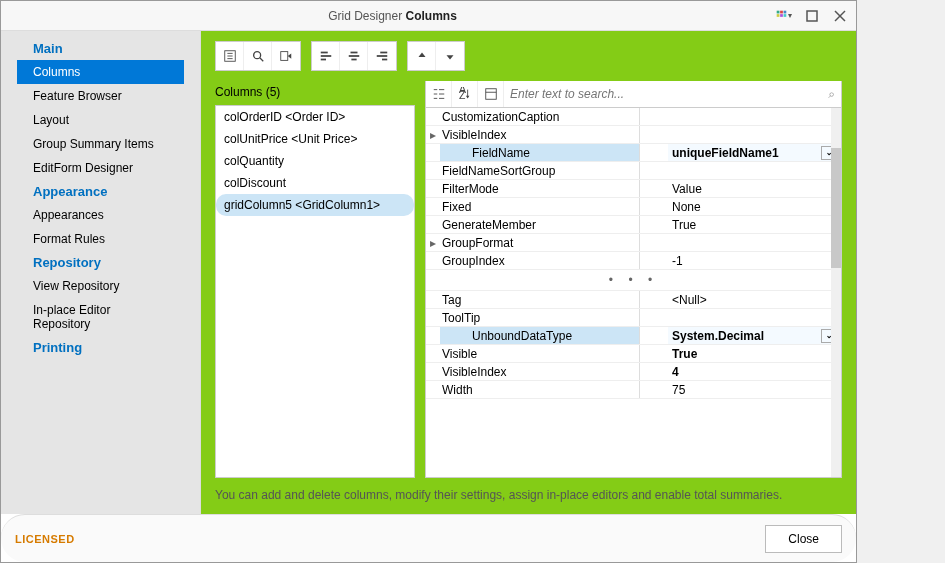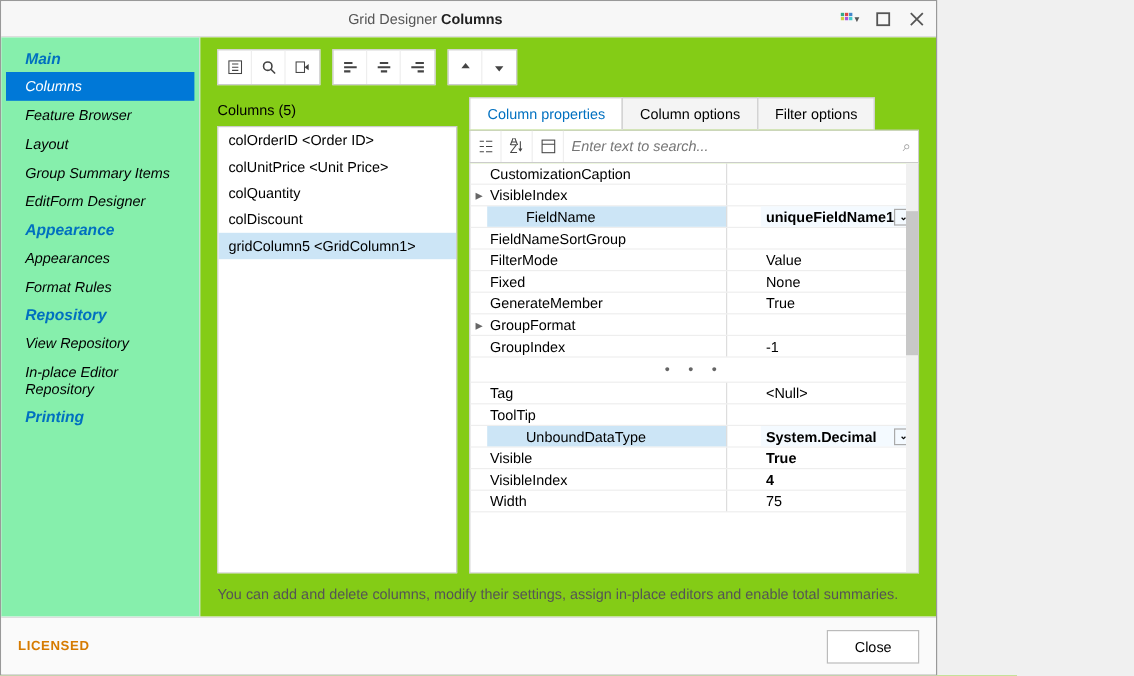--- a/index.html
+++ b/index.html
@@ -1,59 +1,59 @@
 <!DOCTYPE html>
 <html><head>
 <meta charset="utf-8">
 <style>
 * { box-sizing: border-box; margin: 0; padding: 0; font-family: "Segoe UI", Tahoma, sans-serif; font-size: 12px; }
 body { background: #f0f0f0; width: 945px; height: 563px; overflow: hidden; }
-.window { width: 781px; height: 563px; background: #fff; border: 1px solid #999; display: flex; flex-direction: column; }
+.window { width: 857px; height: 563px; background: #fff; border: 1px solid #999; display: flex; flex-direction: column; }
 .titlebar { height: 30px; display: flex; align-items: center; border-bottom: 1px solid #ddd; padding: 0 8px; background: #f7f7f7; }
 .titlebar-title { flex: 1; text-align: center; color: #555; }
 .titlebar-title b { color: #222; font-weight: 600; }
 .titlebar-controls { display: flex; gap: 12px; align-items: center; }
 .tb-icon { width: 16px; height: 16px; display: inline-flex; align-items: center; justify-content: center; color: #555; cursor: pointer; }
 .main { flex: 1; display: flex; overflow: hidden; }
-.sidebar { width: 200px; border-right: 1px solid #ddd; padding: 6px 4px; overflow-y: auto; background: #86efac; font-style: italic; }
+.sidebar { width: 200px; border-right: 1px solid #ddd; padding: 6px 16px; overflow-y: auto; background: #e5e5e5; }
 .sidebar-header { color: #0070c0; font-weight: 600; padding: 4px 16px; font-size: 13px; }
 .sidebar-item { padding: 5px 16px; cursor: pointer; }
 .sidebar-item.selected { background: #0078d7; color: #fff; }
 .content { flex: 1; display: flex; flex-direction: column; padding: 10px 14px 12px 14px; background: #84cc16; }
 .toolbar-row { display: flex; gap: 10px; margin-bottom: 10px; }
 .tool-group { display: flex; border: 1px solid #ccc; background: #fff; }
 .tool-btn { width: 28px; height: 28px; display: flex; align-items: center; justify-content: center; border-right: 1px solid #eee; cursor: pointer; }
 .tool-btn:last-child { border-right: none; }
 .tool-btn svg { width: 14px; height: 14px; }
 .panels { flex: 1; display: flex; gap: 10px; overflow: hidden; }
 .col-list-panel { width: 200px; display: flex; flex-direction: column; }
 .col-list-header { padding: 4px 0 6px 0; }
 .col-list { flex: 1; border: 1px solid #ccc; background: #fff; overflow-y: auto; }
 .col-item { padding: 4px 8px; cursor: pointer; }
-.col-item.selected { background: #cce5f6; }
+.col-item.selected { background: #cce5f6; border-radius: 10px; }
 .prop-panel { flex: 1; display: flex; flex-direction: column; }
 .tabs { display: flex; border-bottom: 1px solid #ccc; }
 .tab { padding: 6px 14px; border: 1px solid #ccc; border-bottom: none; margin-right: -1px; background: #f4f4f4; cursor: pointer; }
 .tab.active { background: #fff; color: #0070c0; }
 .prop-toolbar { display: flex; border: 1px solid #ccc; border-top: none; background: #fff; }
 .prop-tb-btn { width: 26px; height: 26px; display: flex; align-items: center; justify-content: center; border-right: 1px solid #eee; cursor: pointer; }
 .prop-search { flex: 1; display: flex; align-items: center; padding: 0 6px; }
 .prop-search input { flex: 1; border: none; outline: none; color: #888; font-style: italic; }
 .prop-grid-wrap { flex: 1; border: 1px solid #ccc; border-top: none; background: #fff; overflow-y: auto; position: relative; }
 .prop-row { display: flex; border-bottom: 1px solid #eee; height: 18px; align-items: stretch; }
 .prop-expand { width: 14px; display: flex; align-items: center; justify-content: center; color: #666; }
 .prop-name { width: 200px; padding: 1px 4px 1px 2px; border-right: 1px solid #ddd; display: flex; align-items: center; }
 .prop-val { flex: 1; padding: 1px 4px; display: flex; align-items: center; margin-left: 28px; }
 .prop-row.sel .prop-name { background: #cce5f6; padding-left: 32px; }
 .prop-row.sel .prop-val { background: #f4faff; }
 .prop-val.bold { font-weight: 600; }
 .dd-btn { width: 16px; height: 14px; border: 1px solid #aaa; display: flex; align-items: center; justify-content: center; margin-left: auto; cursor: pointer; font-size: 8px; }
 .dots-row { text-align: center; padding: 3px 0; letter-spacing: 6px; color: #666; border-bottom: 1px solid #eee; }
 .desc-area { padding: 10px 0 0 0; color: #555; }
-.footer { height: 48px; border-top: 1px solid #ddd; display: flex; align-items: center; padding: 0 14px; background: #fafafa; }
+.footer { height: 48px; border-top: 1px solid #ddd; display: flex; align-items: center; padding: 0 14px; background: #fafafa; border-radius: 24px; }
 .licensed { color: #d67b00; font-weight: 700; font-size: 11px; letter-spacing: 0.5px; }
 .footer-spacer { flex: 1; }
 .close-btn { padding: 6px 22px; border: 1px solid #bbb; background: #fff; cursor: pointer; }
 .scroll-ind { position: absolute; right: 0; top: 0; bottom: 0; width: 10px; background: #f0f0f0; }
 .scroll-thumb { position: absolute; right: 0; top: 40px; width: 10px; height: 120px; background: #c8c8c8; }
 </style>
 </head>
 <body>
 
 <div class="window">
@@ -172,25 +172,20 @@
           <div class="col-list" id="col-list">
               <div class="col-item">colOrderID &lt;Order ID&gt;</div>
               <div class="col-item">colUnitPrice &lt;Unit Price&gt;</div>
               <div class="col-item">colQuantity</div>
               <div class="col-item">colDiscount</div>
               <div class="col-item selected">gridColumn5 &lt;GridColumn1&gt;</div>
             </div>
         </div>
 
         <div class="prop-panel">
-          <div class="tabs" id="tabs">
-              <div class="tab active">Column properties</div>
-              <div class="tab">Column options</div>
-              <div class="tab">Filter options</div>
-            </div>
           <div class="prop-toolbar">
             <div class="prop-tb-btn">
                 <svg viewBox="0 0 16 16" width="14" height="14">
                   <line x1="2" y1="3" x2="6" y2="3" stroke="#444"></line>
                   <line x1="8" y1="3" x2="14" y2="3" stroke="#444"></line>
                   <line x1="2" y1="8" x2="6" y2="8" stroke="#444"></line>
                   <line x1="8" y1="8" x2="14" y2="8" stroke="#444"></line>
                   <line x1="2" y1="13" x2="6" y2="13" stroke="#444"></line>
                   <line x1="8" y1="13" x2="14" y2="13" stroke="#444"></line>
                 </svg>

